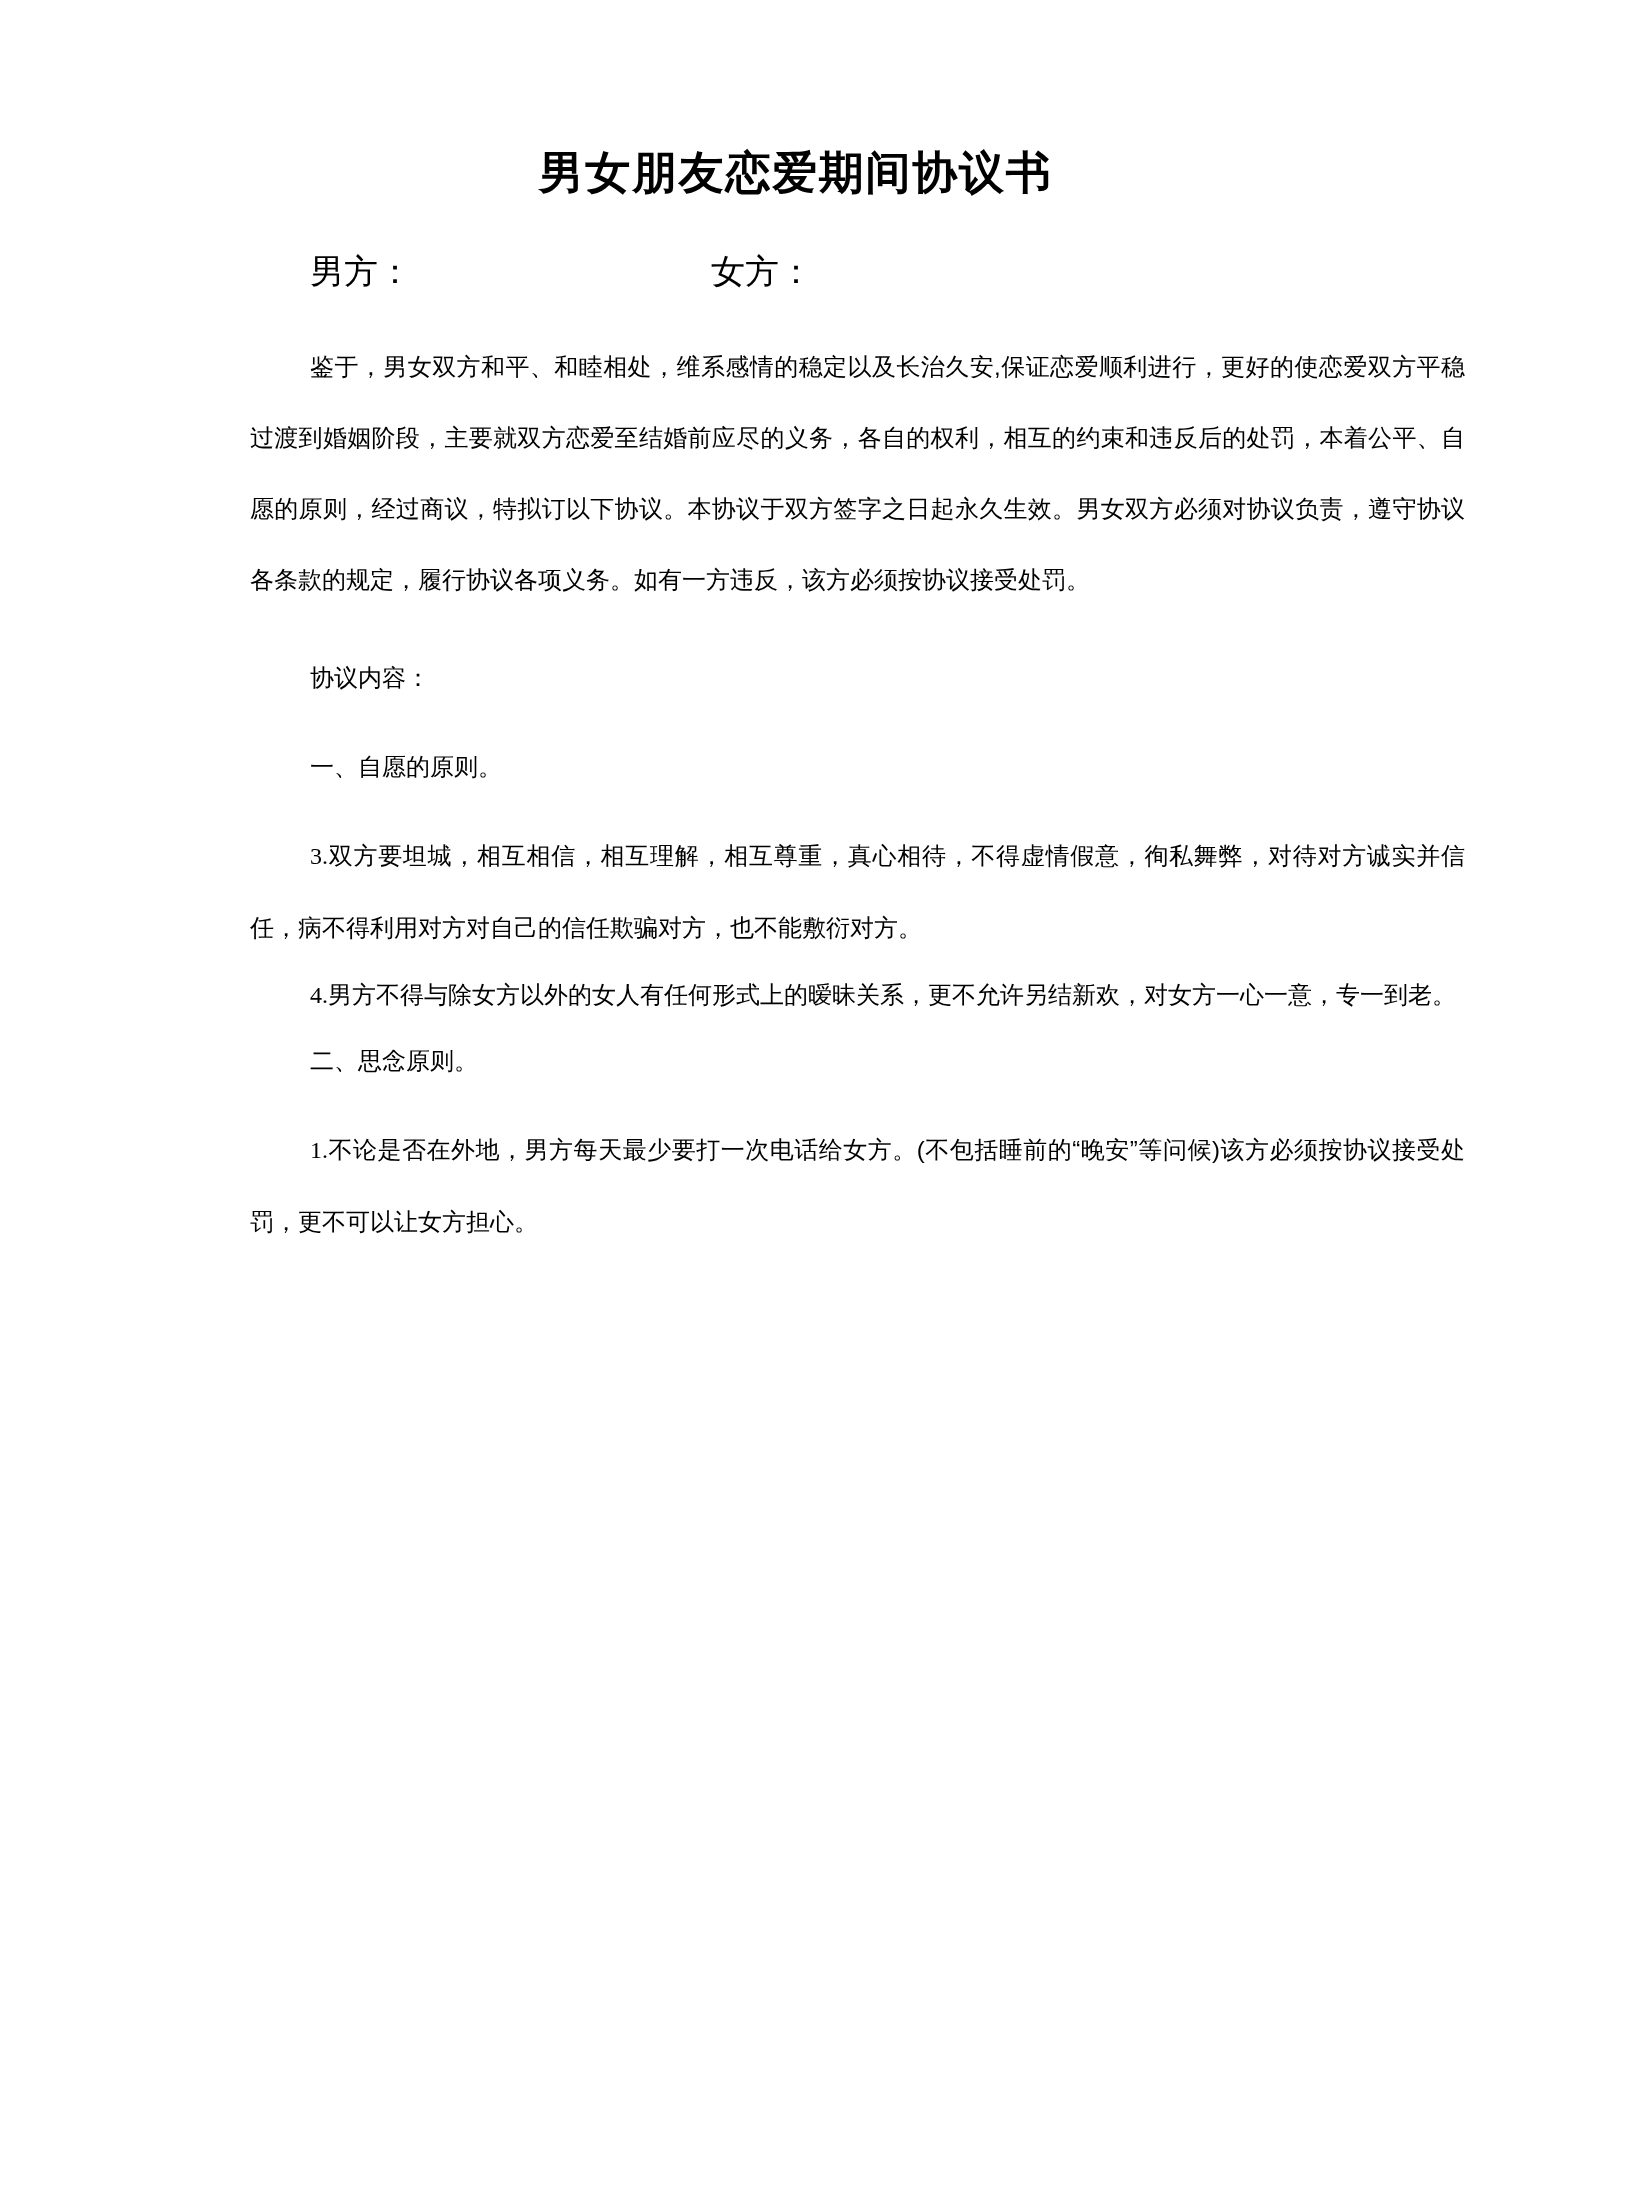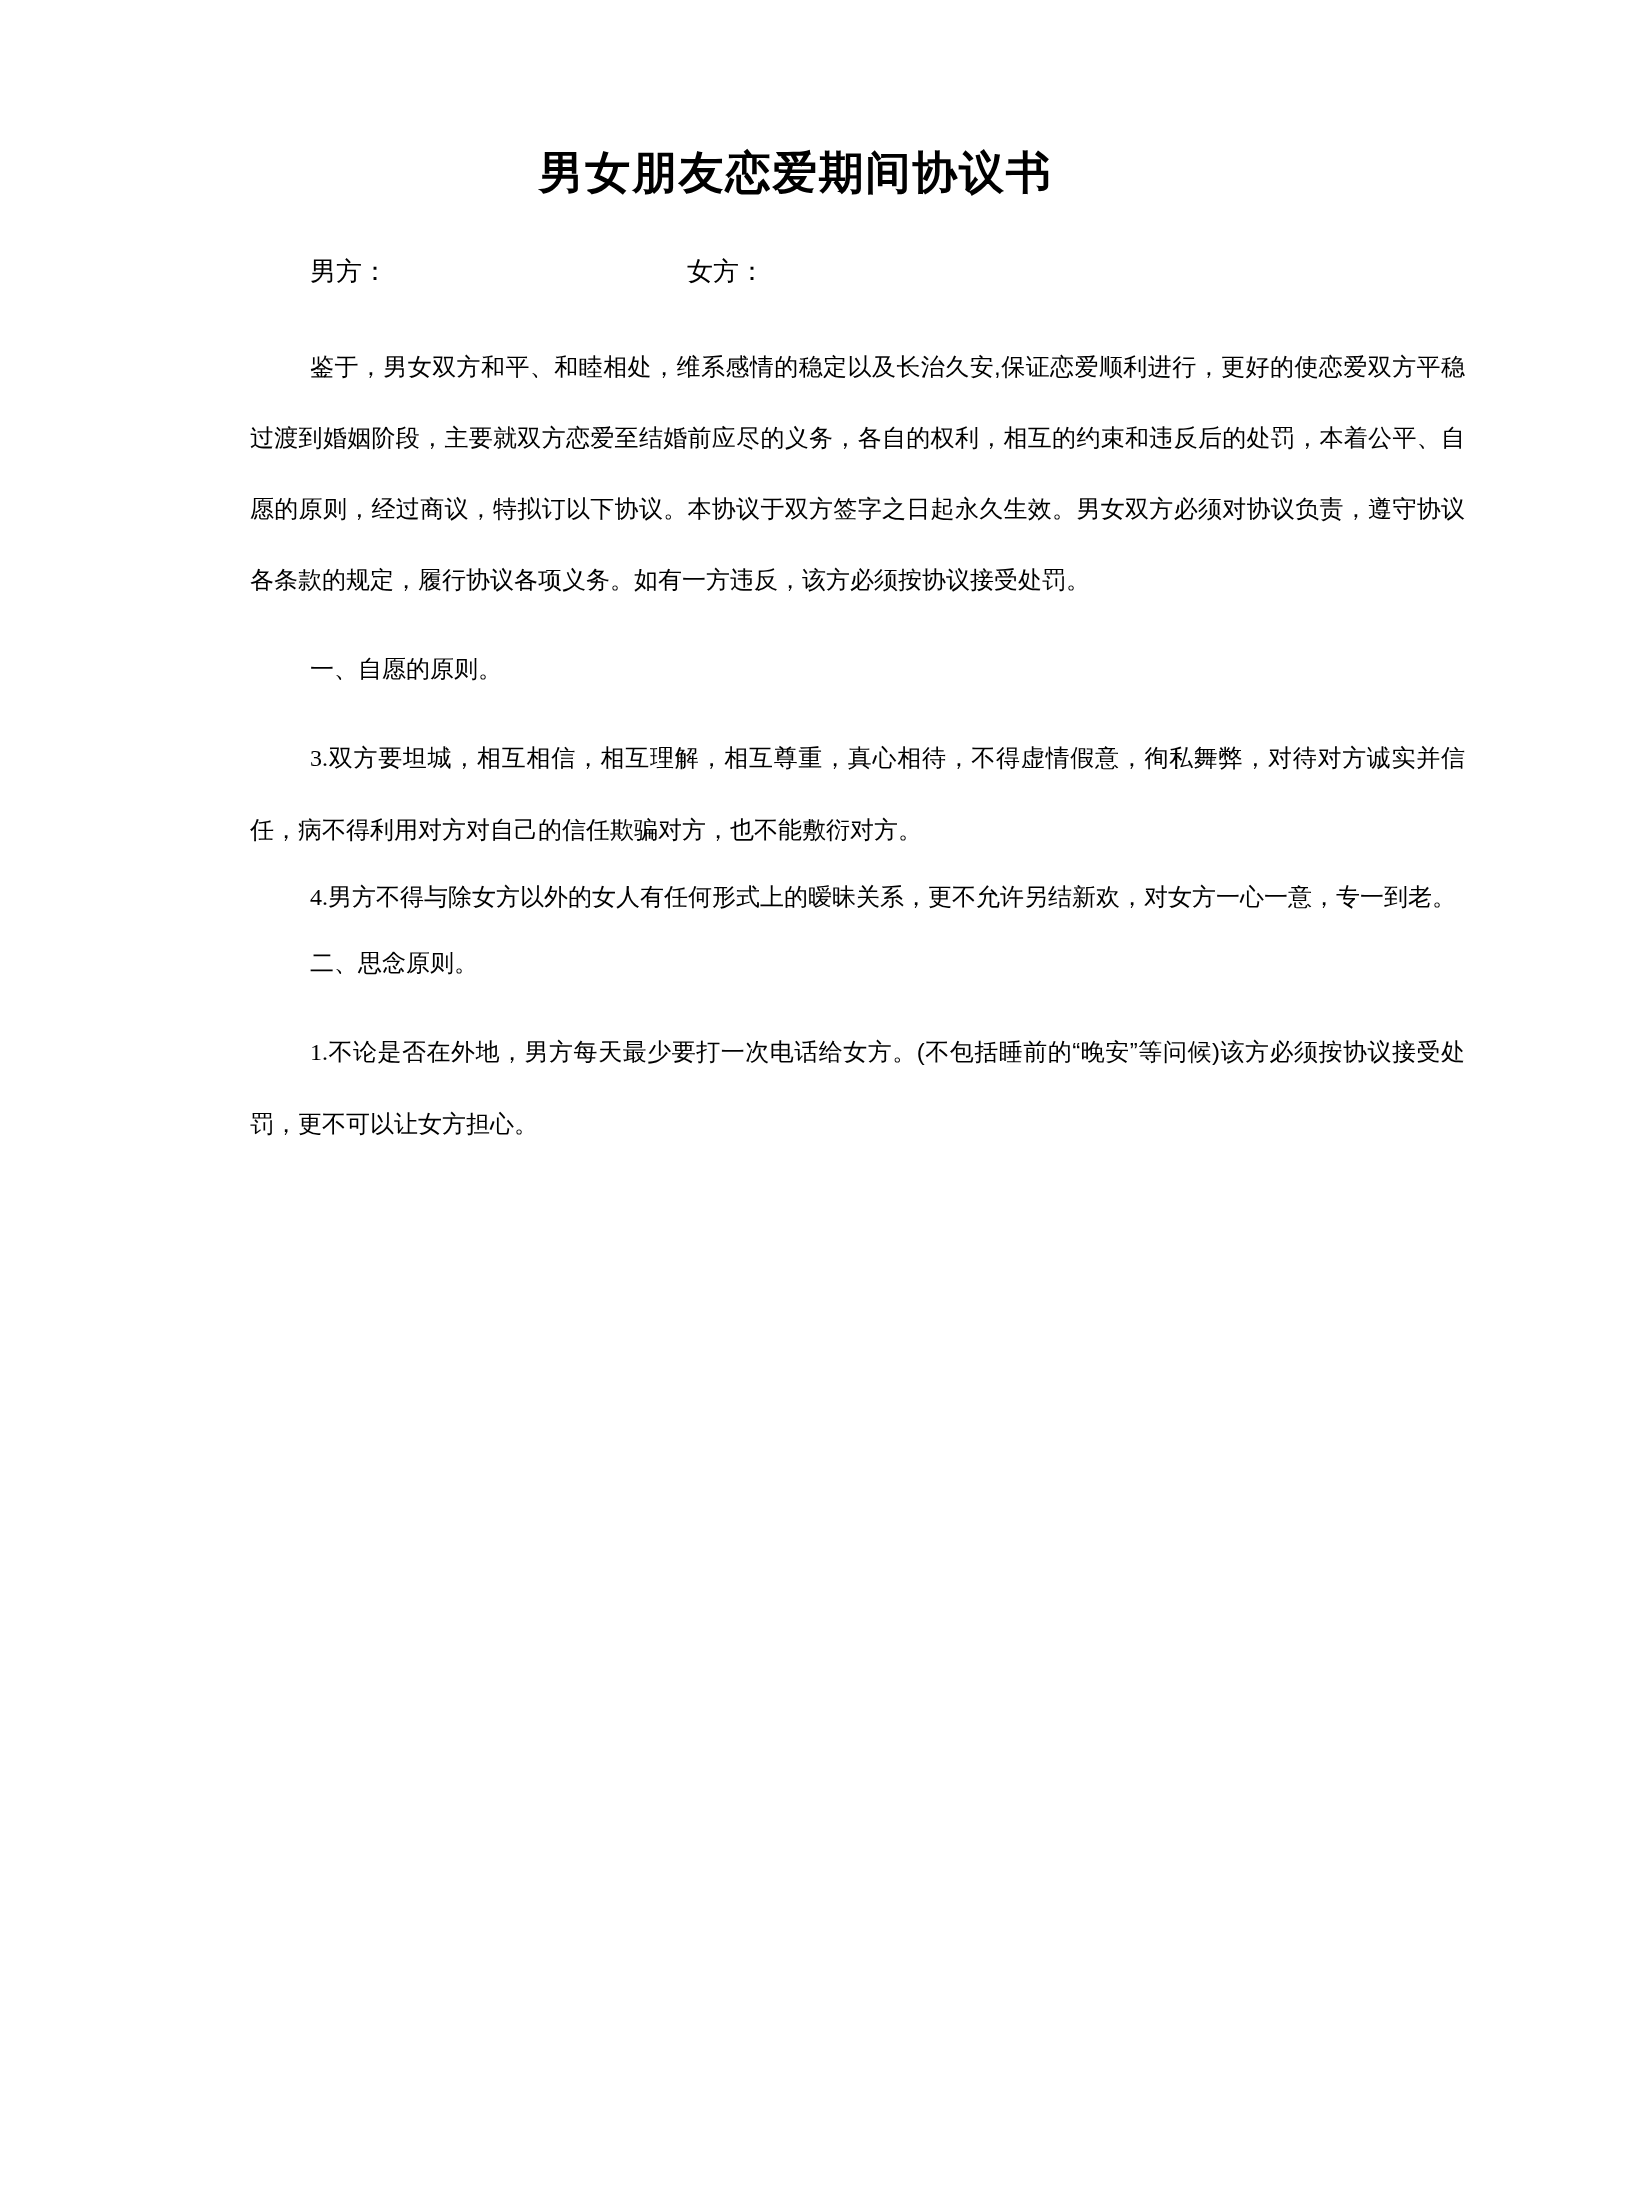--- a/index.html
+++ b/index.html
@@ -26,21 +26,21 @@
     width: 1215px;
     margin: 0 0 37px -62px;
     font-size: 45px;
     line-height: 53px;
     font-weight: 700;
     text-align: center;
     letter-spacing: 1.7px;
   }
   .parties {
     margin: 0;
-    font-size: 26px;
+    font-size: 34px;
     line-height: 71px;
     text-indent: 60px;
     white-space: nowrap;
   }
   .parties .female-label {
     margin-left: 299px;
   }
   p.para {
     margin: 18px 0 0 0;
     font-size: 24px;
@@ -63,20 +63,21 @@
 
 <div class="page">
   <div class="content">
 
     <div class="doc-title">男女朋友恋爱期间协议书</div>
 
     <p class="parties"><span class="male-label">男方：</span><span class="female-label">女方：</span></p>
 
     <p class="para preamble">鉴于，男女双方和平、和睦相处，维系感情的稳定以及长治久安,保证恋爱顺利进行，更好的使恋爱双方平稳过渡到婚姻阶段，主要就双方恋爱至结婚前应尽的义务，各自的权利，相互的约束和违反后的处罚，本着公平、自愿的原则，经过商议，特拟订以下协议。本协议于双方签字之日起永久生效。男女双方必须对协议负责，遵守协议各条款的规定，履行协议各项义务。如有一方违反，该方必须按协议接受处罚。</p>
 
+    <p class="para label-line">协议内容：</p>
 
     <p class="para">一、自愿的原则。</p>
 
 
 
     <p class="para"><span class="num">3.</span><span>双方要坦城，相互相信，相互理解，相互尊重，真心相待，不得虚情假意，徇私舞弊，对待对方诚实并信任，病不得利用对方对自己的信任欺骗对方，也不能敷衍对方。</span></p>
 
     <p class="para tight"><span class="num">4.</span><span>男方不得与除女方以外的女人有任何形式上的暧昧关系，更不允许另结新欢，对女方一心一意，专一到老。</span></p>
 
     <p class="para heading-2">二、思念原则。</p>

